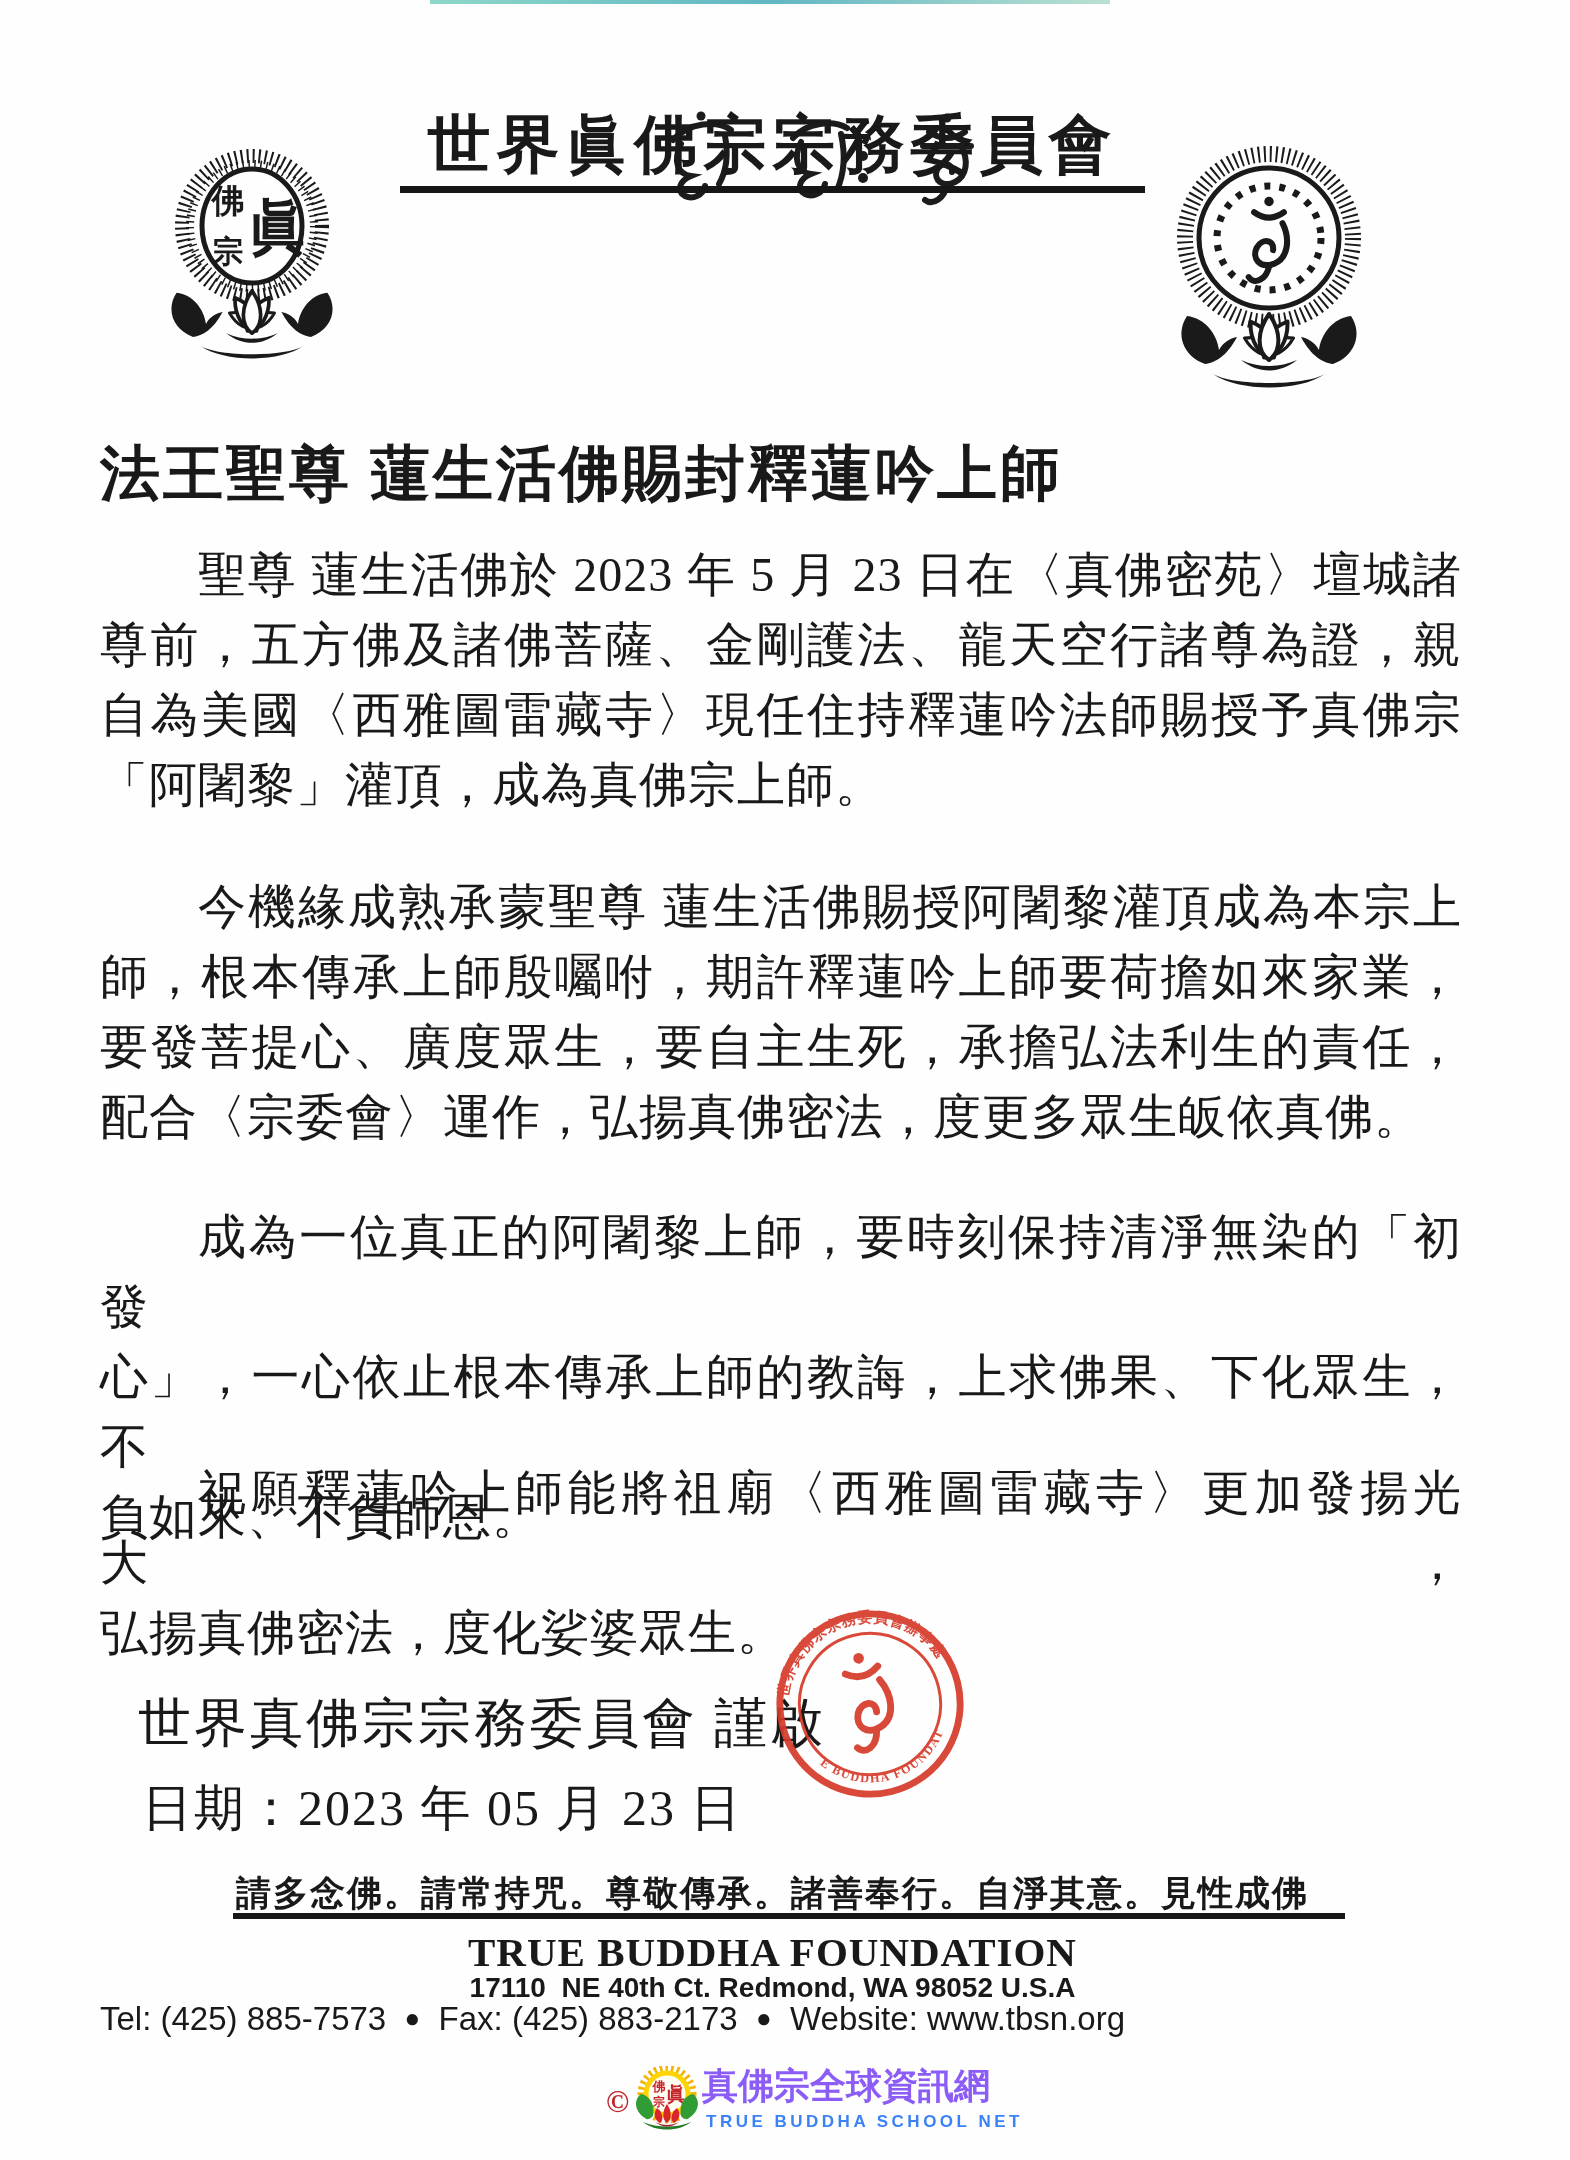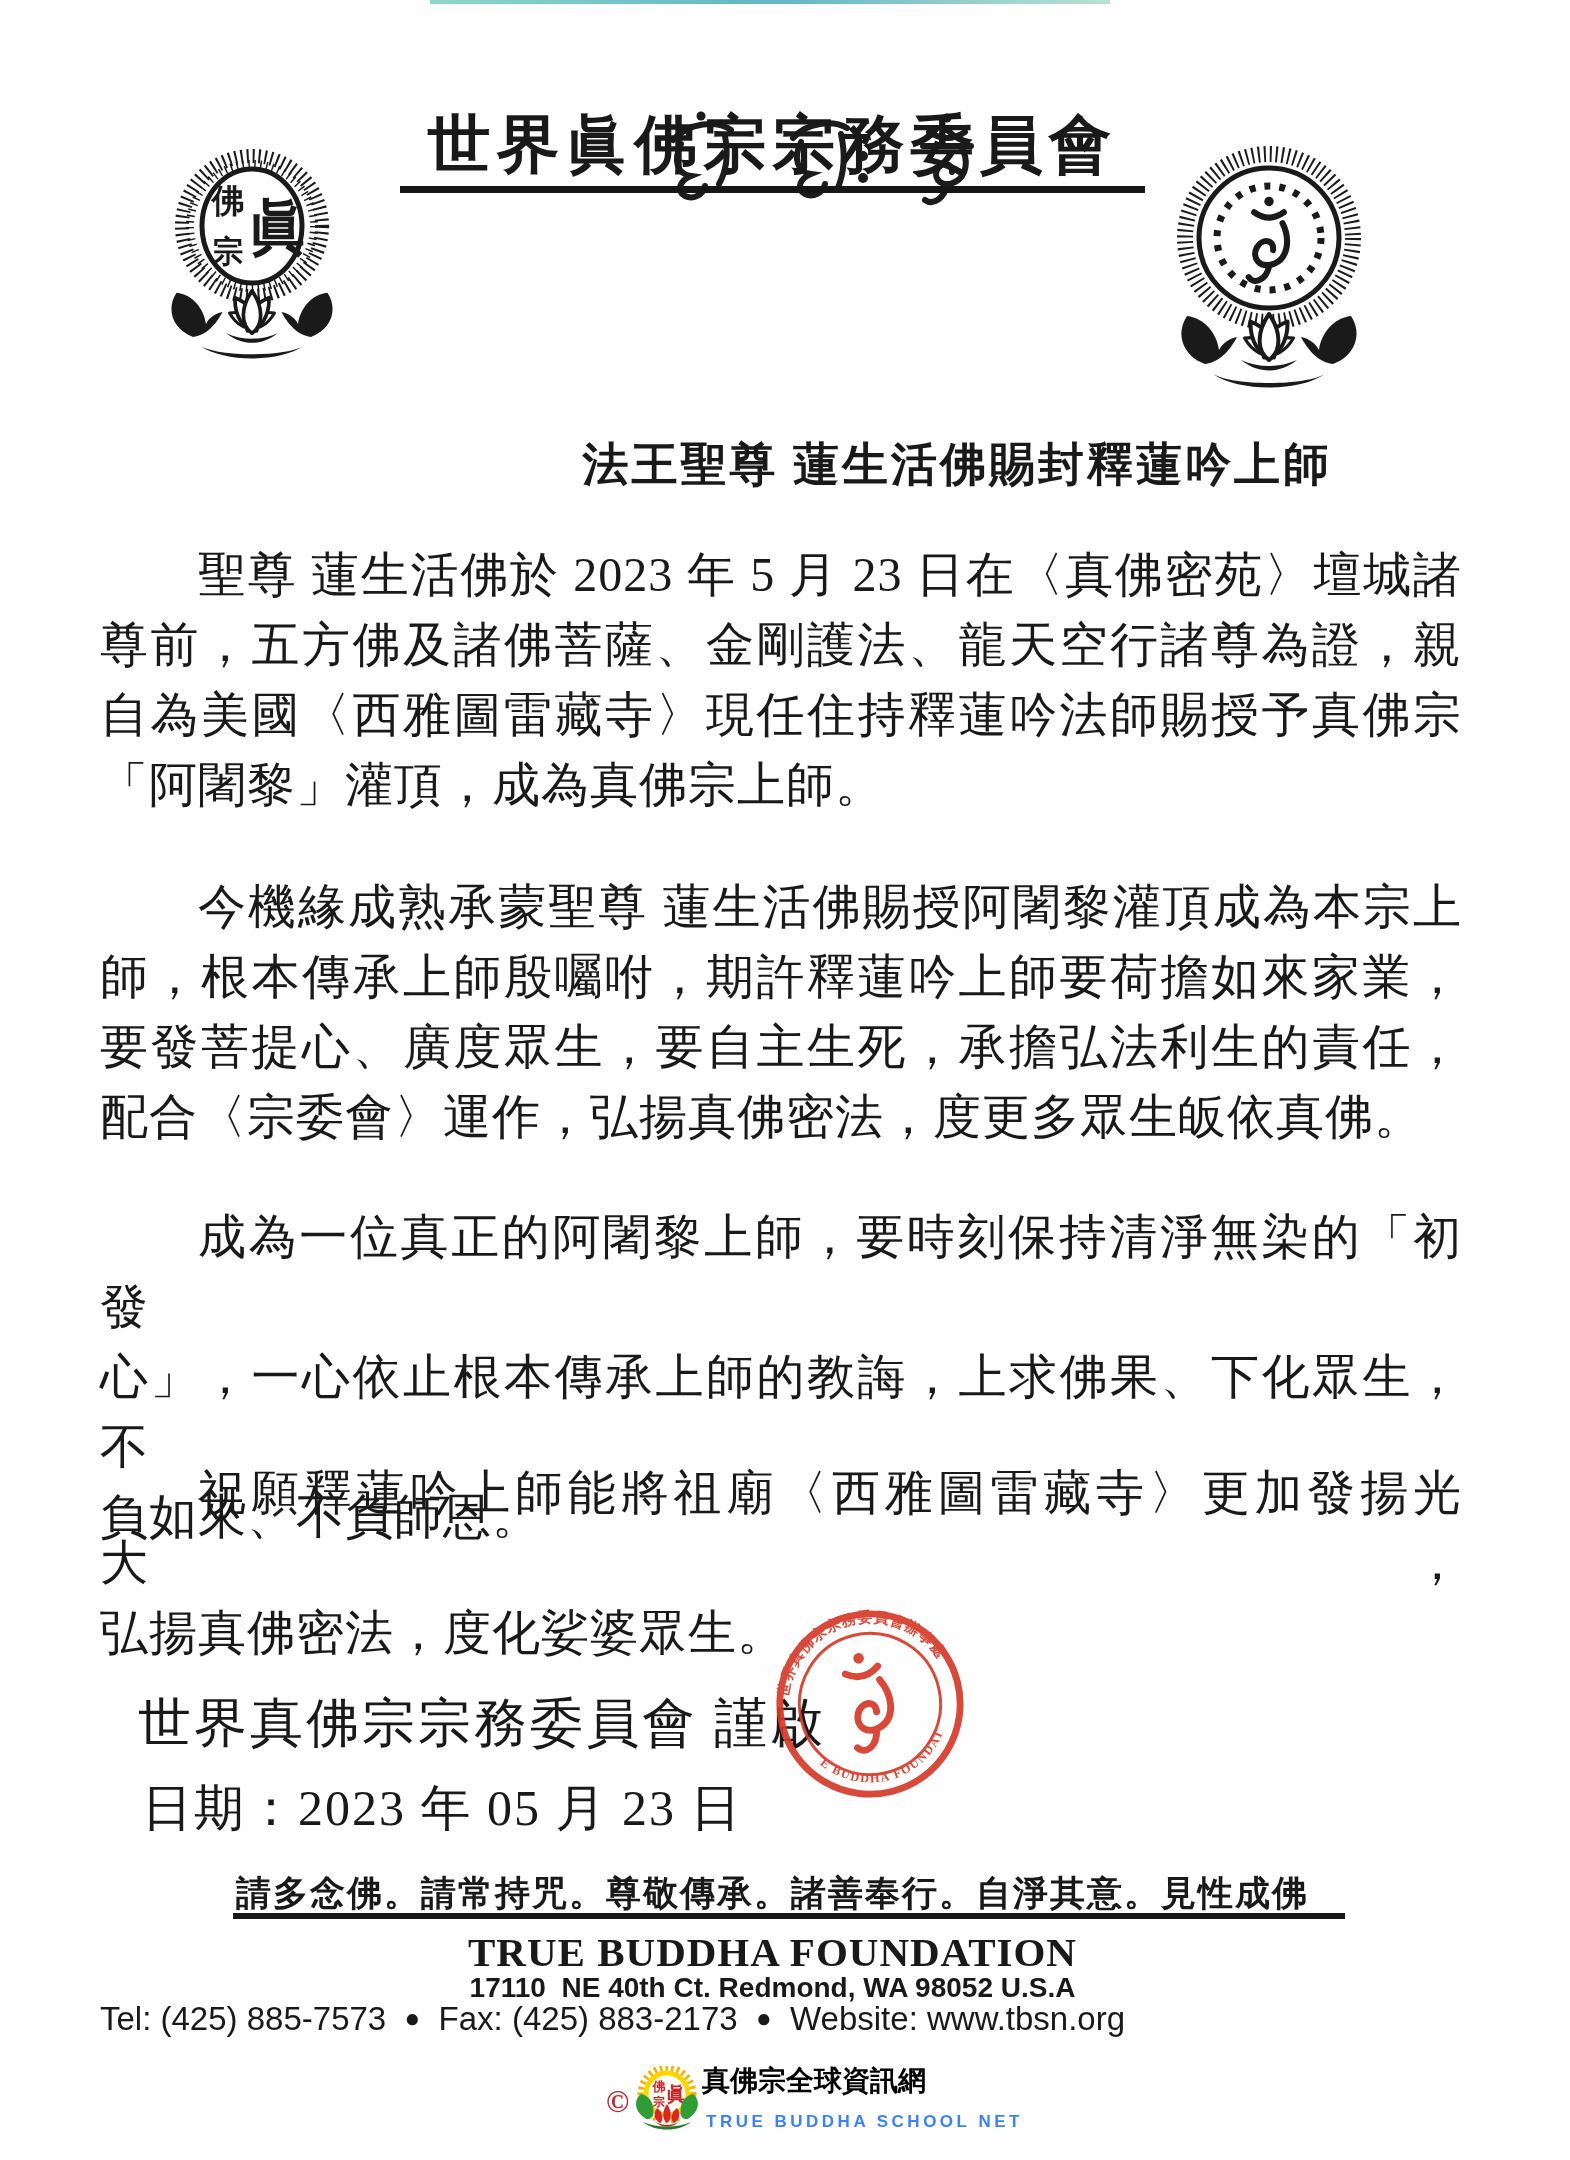--- a/index.html
+++ b/index.html
@@ -8,21 +8,21 @@
   .abs{position:absolute;}
   
   .scan-strip{left:430px;top:0;width:680px;height:4px;
     background:linear-gradient(90deg,rgba(130,210,195,.9),rgba(70,170,185,.85),rgba(140,205,180,.6));}
   
   .header-col{left:400px;top:112px;width:745px;text-align:center;}
   .org-title{font-size:63px;font-weight:700;letter-spacing:6px;line-height:1.05;white-space:nowrap;}
   .title-rule{height:7px;background:#161616;margin-top:8px;}
   .notice-banner{font-size:54px;font-weight:700;letter-spacing:4px;margin-top:14px;white-space:nowrap;}
   
-  .doc-heading{left:100px;top:434px;width:1232px;text-align:right;font-size:46px;font-weight:700;
+  .doc-heading{left:100px;top:434px;width:1232px;text-align:left;font-size:60px;font-weight:700;
     letter-spacing:3px;white-space:nowrap;}
   .para{left:100px;width:1362px;}
   .tline{font-size:48px;line-height:70px;text-align:justify;letter-spacing:1px;
     font-family:"Liberation Serif","DejaVu Serif",serif;}
   .tline.just{text-align-last:justify;}
   .tline.ind{text-indent:98px;}
   .sig-line{left:138px;top:1688px;font-size:53px;letter-spacing:3px;white-space:pre;}
   .date-line{left:142px;top:1775px;font-size:50px;letter-spacing:2px;white-space:pre;}
   
   .motto{left:100px;top:1870px;width:1345px;text-align:center;font-size:35px;font-weight:700;
@@ -30,21 +30,21 @@
   .motto-rule{left:233px;top:1913px;width:1112px;height:6px;background:#171717;}
   .footer-org{left:100px;top:1928px;width:1345px;text-align:center;font-size:41px;font-weight:600;
     letter-spacing:1px;}
   .footer-addr{left:100px;top:1972px;width:1345px;text-align:center;font-size:28px;font-weight:700;
     font-family:"Liberation Sans","DejaVu Sans",sans-serif;white-space:pre;}
   .footer-tel{left:100px;top:2000px;width:1345px;text-align:left;font-size:33px;font-weight:400;
     font-family:"Liberation Sans","DejaVu Sans",sans-serif;white-space:pre;}
   .footer-tel .dot{font-size:26px;vertical-align:3px;}
   
   .brand-copy{left:606px;top:2084px;font-size:31px;font-weight:700;color:#c1272d;}
-  .brand-cn{left:702px;top:2062px;font-size:28px;font-weight:700;color:#000000;letter-spacing:0px;
+  .brand-cn{left:702px;top:2062px;font-size:36px;font-weight:700;color:#8b5cf6;letter-spacing:0px;
     white-space:nowrap;}
   .brand-en{left:706px;top:2112px;font-size:17px;font-weight:700;letter-spacing:3.5px;color:#3b82f6;
     font-family:"Liberation Sans","DejaVu Sans",sans-serif;white-space:nowrap;}
   svg text{font-family:"Liberation Serif","DejaVu Serif",serif;}
 </style>
 </head>
 <body>
 
 <div class="page">
 

